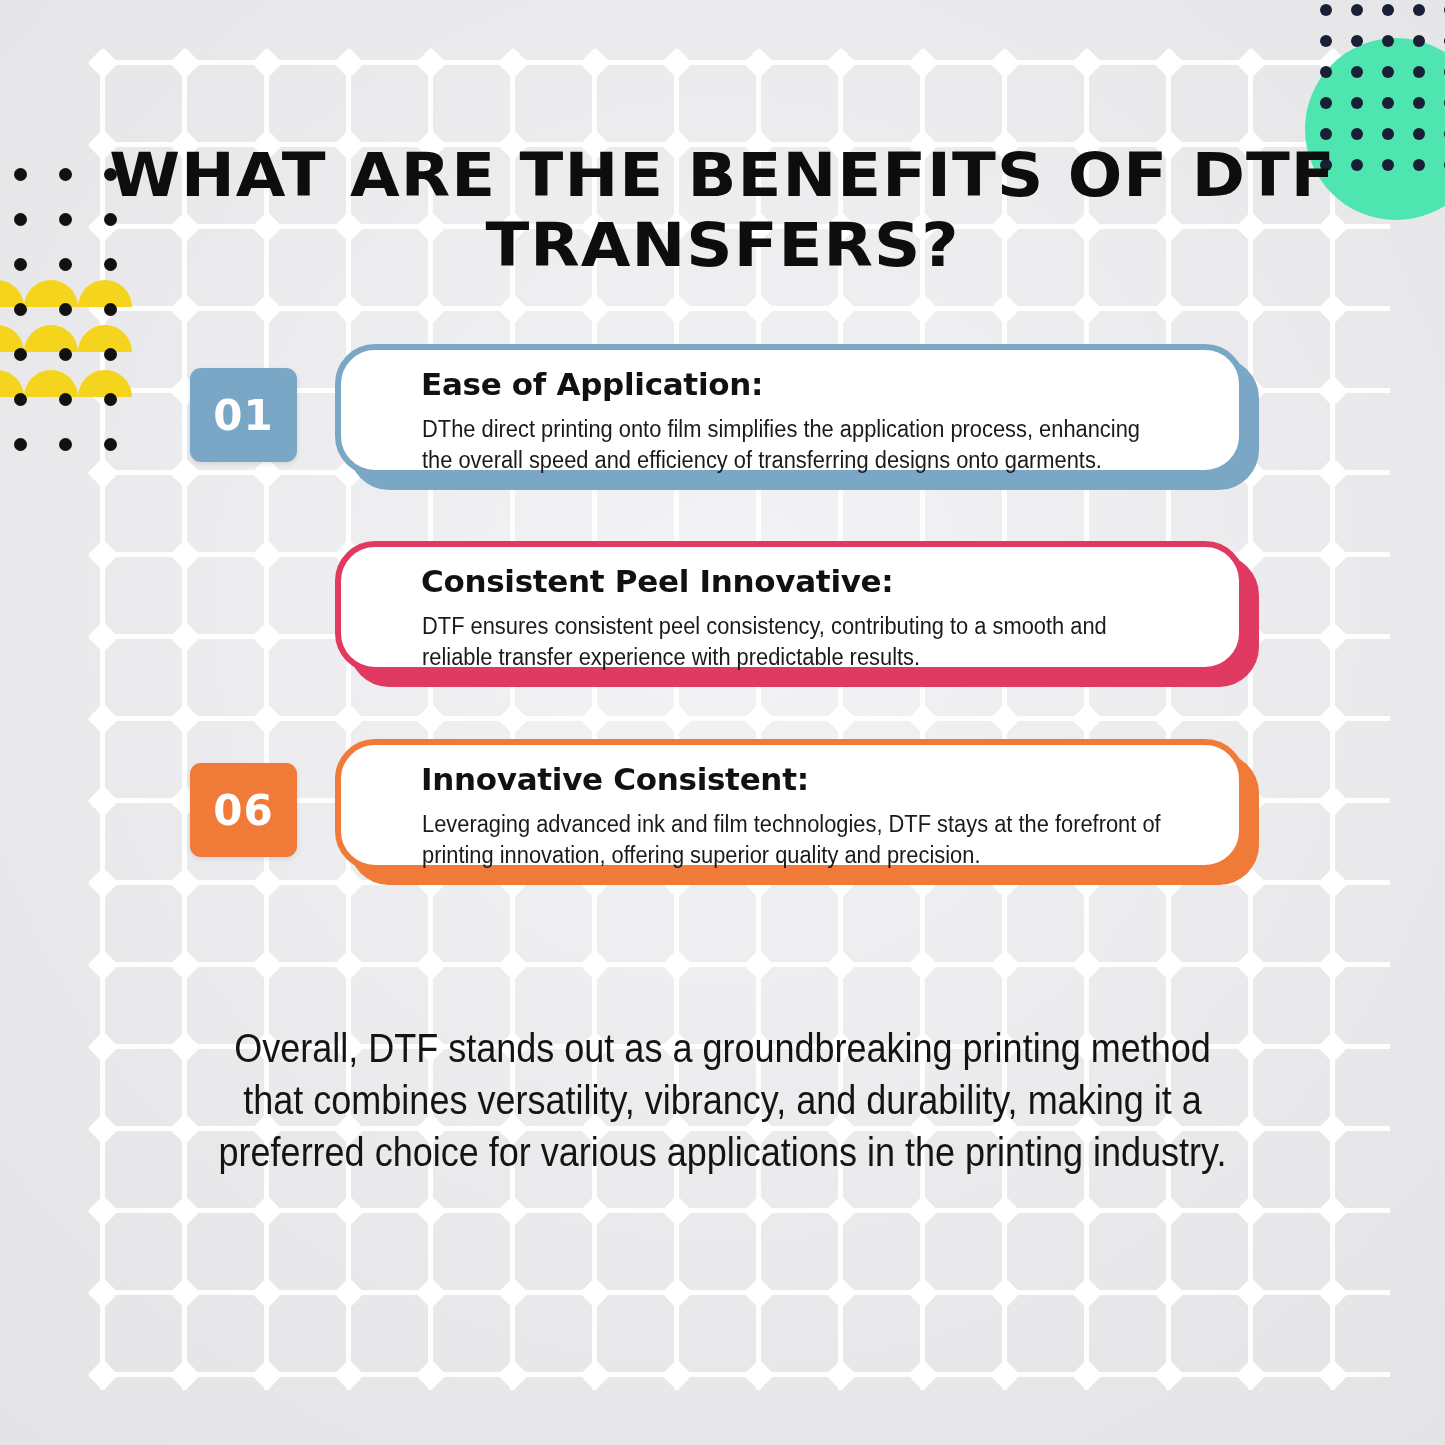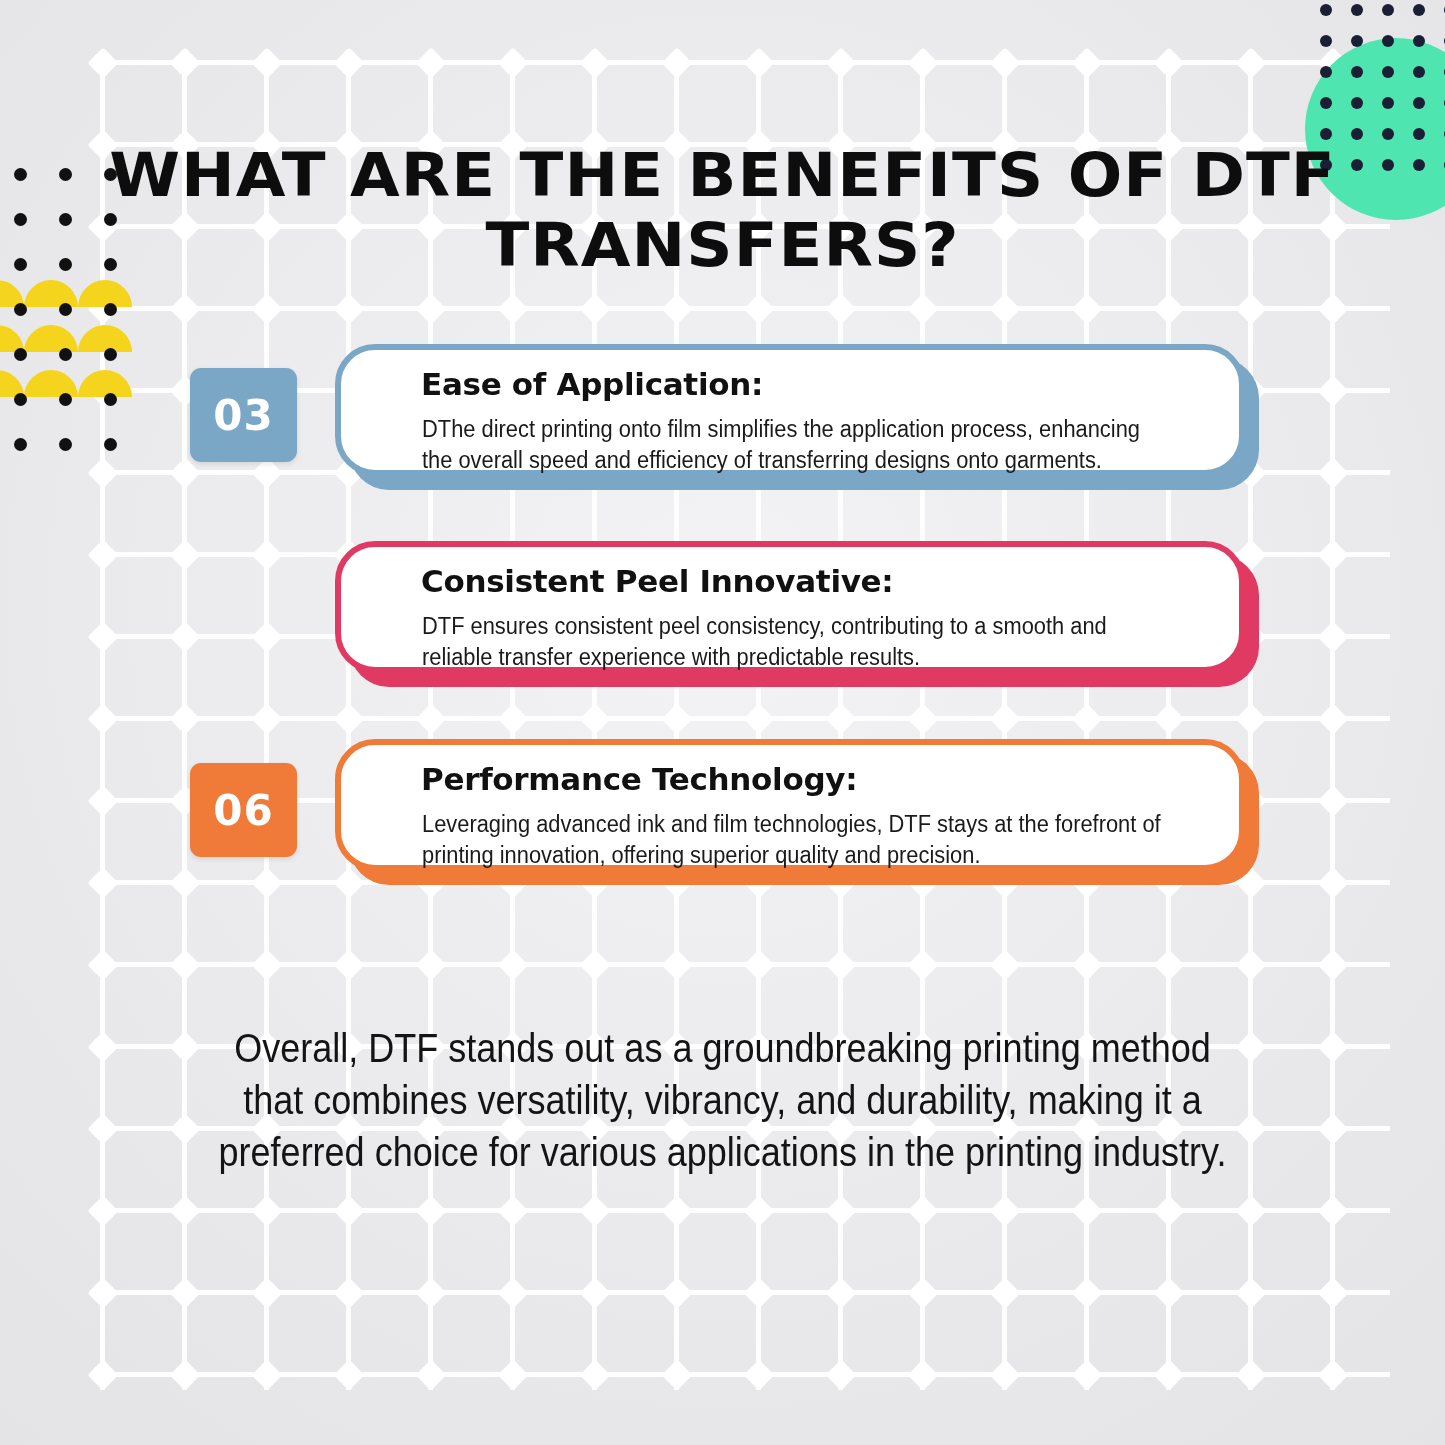--- a/index.html
+++ b/index.html
@@ -472,35 +472,35 @@
     </div>
 
   <div class="title">WHAT ARE THE BENEFITS OF DTF TRANSFERS?</div>
 
   <div class="card-row" style="top:344px;">
     <div class="card-shadow" style="top:14px;background:#7BA7C7;"></div>
     <div class="card" style="top:0px;border-color:#7BA7C7;">
       <div class="card-head">Ease of Application:</div>
       <div class="card-body">DThe direct printing onto film simplifies the application process, enhancing the overall speed and efficiency of transferring designs onto garments.</div>
     </div>
-    <div class="badge" style="top:24px;background:#7BA7C7;">03</div>
+    <div class="badge" style="top:24px;background:#7BA7C7;">01</div>
   </div>
 
   <div class="card-row" style="top:541px;">
     <div class="card-shadow" style="top:14px;background:#E03A63;"></div>
     <div class="card" style="top:0px;border-color:#E03A63;">
       <div class="card-head">Consistent Peel Innovative:</div>
       <div class="card-body">DTF ensures consistent peel consistency, contributing to a smooth and reliable transfer experience with predictable results.</div>
     </div>
   </div>
 
   <div class="card-row" style="top:739px;">
     <div class="card-shadow" style="top:14px;background:#F07A38;"></div>
     <div class="card" style="top:0px;border-color:#F07A38;">
-      <div class="card-head">Performance Technology:</div>
+      <div class="card-head">Innovative Consistent:</div>
       <div class="card-body">Leveraging advanced ink and film technologies, DTF stays at the forefront of printing innovation, offering superior quality and precision.</div>
     </div>
     <div class="badge" style="top:24px;background:#F07A38;">06</div>
   </div>
 
   <div class="closing">Overall, DTF stands out as a groundbreaking printing method that combines versatility, vibrancy, and durability, making it a preferred choice for various applications in the printing industry.</div>
 
 </div>
 
 </body></html>

